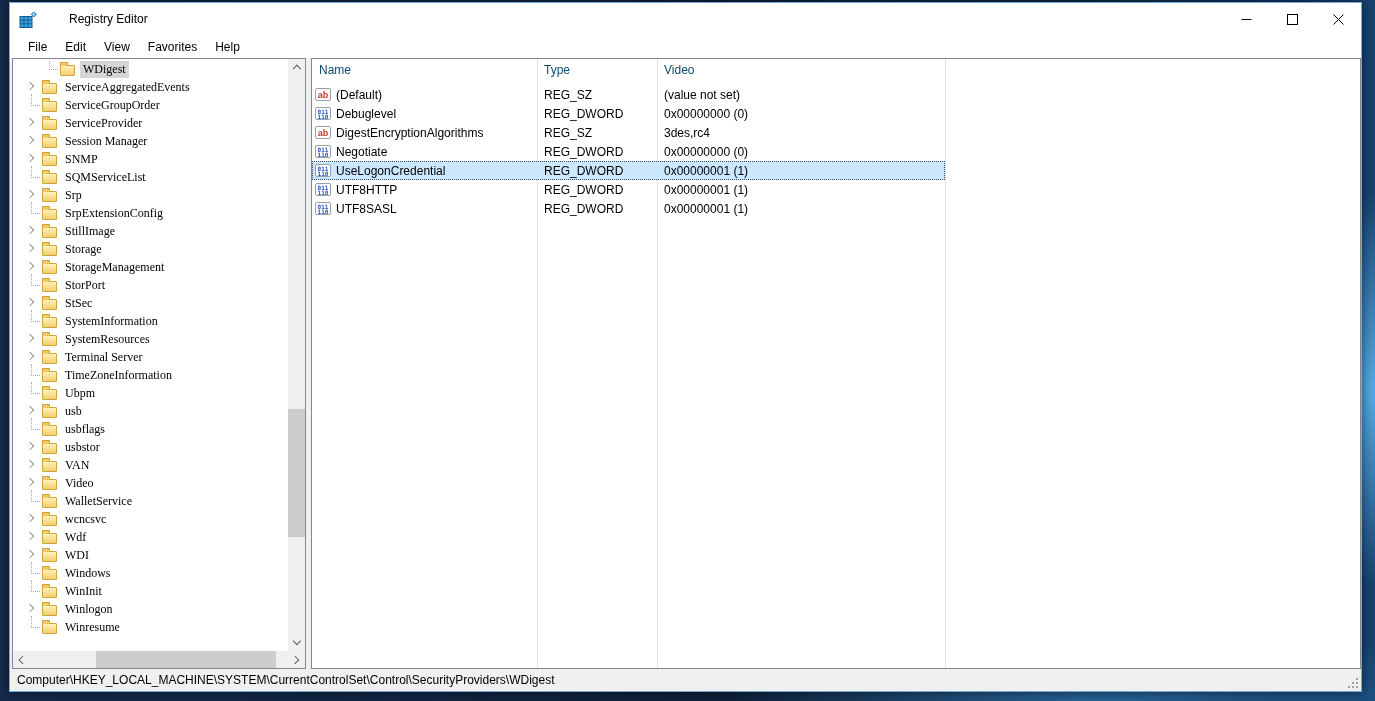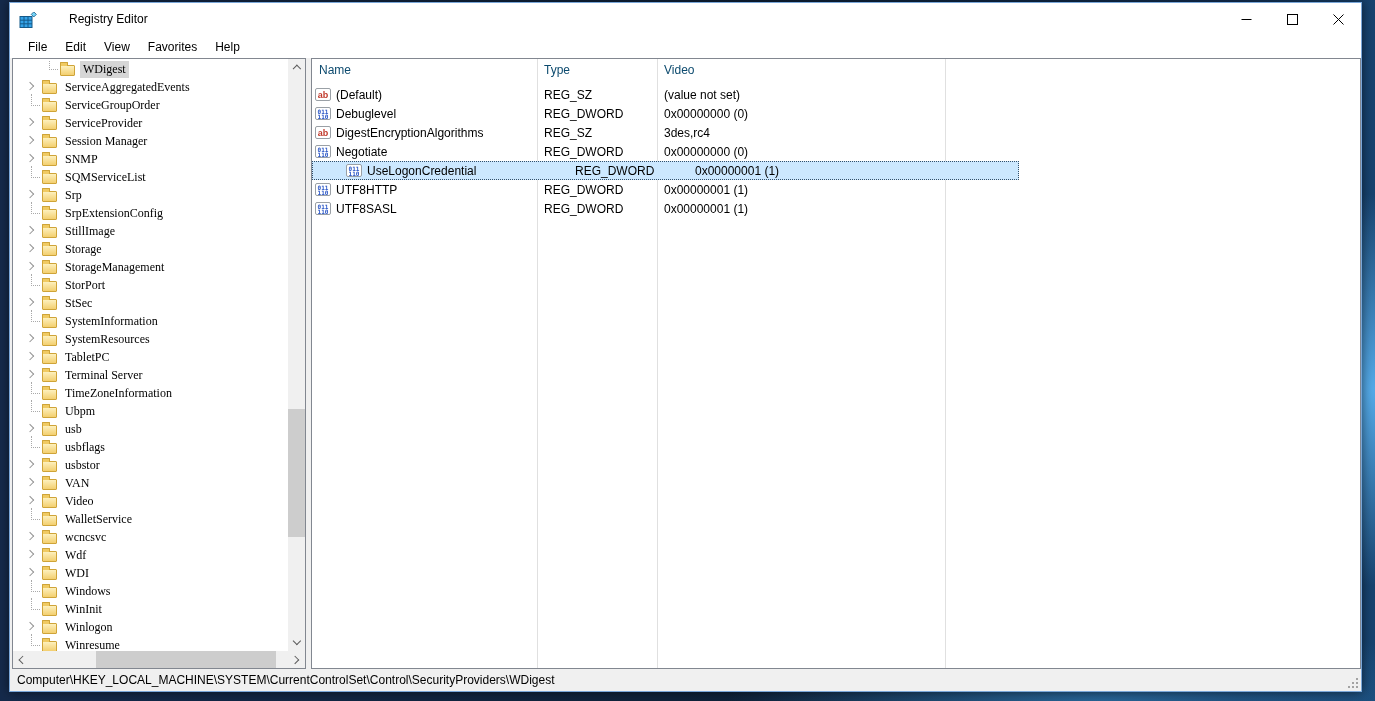--- a/index.html
+++ b/index.html
@@ -58,21 +58,21 @@
   
   .list-pane {
     position:absolute; left:301px; top:55px; width:1050px; height:611px;
     background:#fff; border:1px solid #828790; overflow:hidden;
   }
   .col-line { position:absolute; top:0; width:1px; height:609px; background:#e0e0e0; }
   .list-header { position:absolute; left:0; top:0; width:100%; height:24px; display:flex; }
   .hcell { padding:4px 0 0 7px; font-size:12px; color:#0c4a6e; }
   .rows { position:absolute; left:0; top:26px; width:100%; }
   .vrow { height:19px; display:flex; align-items:center; }
-  .vrow.sel { width:707px; background:#cce8ff; outline:1px dotted #33506b; outline-offset:-1px;padding-left:31px; }
+  .vrow.sel { width:633px; background:#cce8ff; outline:1px dotted #33506b; outline-offset:-1px; }
   .c-name { width:225px; flex:0 0 225px; display:flex; align-items:center; padding-left:3px; overflow:hidden; }
   .c-type { width:120px; flex:0 0 120px; padding-left:7px; }
   .c-data { padding-left:7px;text-align:center; }
   .vicon { width:16px; height:13px; flex:0 0 16px; margin-right:5px; background:#fff;
     border:1px solid #9aa0a6; border-radius:2px; text-align:center; overflow:hidden; }
   .vicon .ab { font:bold 9px/12px "Liberation Sans",sans-serif; color:#c0392b; display:block; }
   .vicon b { display:block; font:bold 6px/5px "DejaVu Sans Mono",monospace; color:#2a56c6; margin-top:1px; }
   .vicon b + b { margin-top:0; }
   
   .statusbar { position:absolute; left:0; bottom:0; width:100%; height:21px; background:#f0f0f0; }
@@ -226,27 +226,20 @@
             <i class="tchev"></i>
           </span>
           <span class="folder"></span>
           <span class="tlabel">SystemResources</span>
         </div>
         <div class="tree-item">
           <span class="chev-slot">
             <i class="tchev"></i>
           </span>
           <span class="folder"></span>
-          <span class="tlabel">TabletPC</span>
-        </div>
-        <div class="tree-item">
-          <span class="chev-slot">
-            <i class="tchev"></i>
-          </span>
-          <span class="folder"></span>
           <span class="tlabel">Terminal Server</span>
         </div>
         <div class="tree-item">
           <span class="chev-slot elbow"></span>
           <span class="folder"></span>
           <span class="tlabel">TimeZoneInformation</span>
         </div>
         <div class="tree-item">
           <span class="chev-slot elbow"></span>
           <span class="folder"></span>

